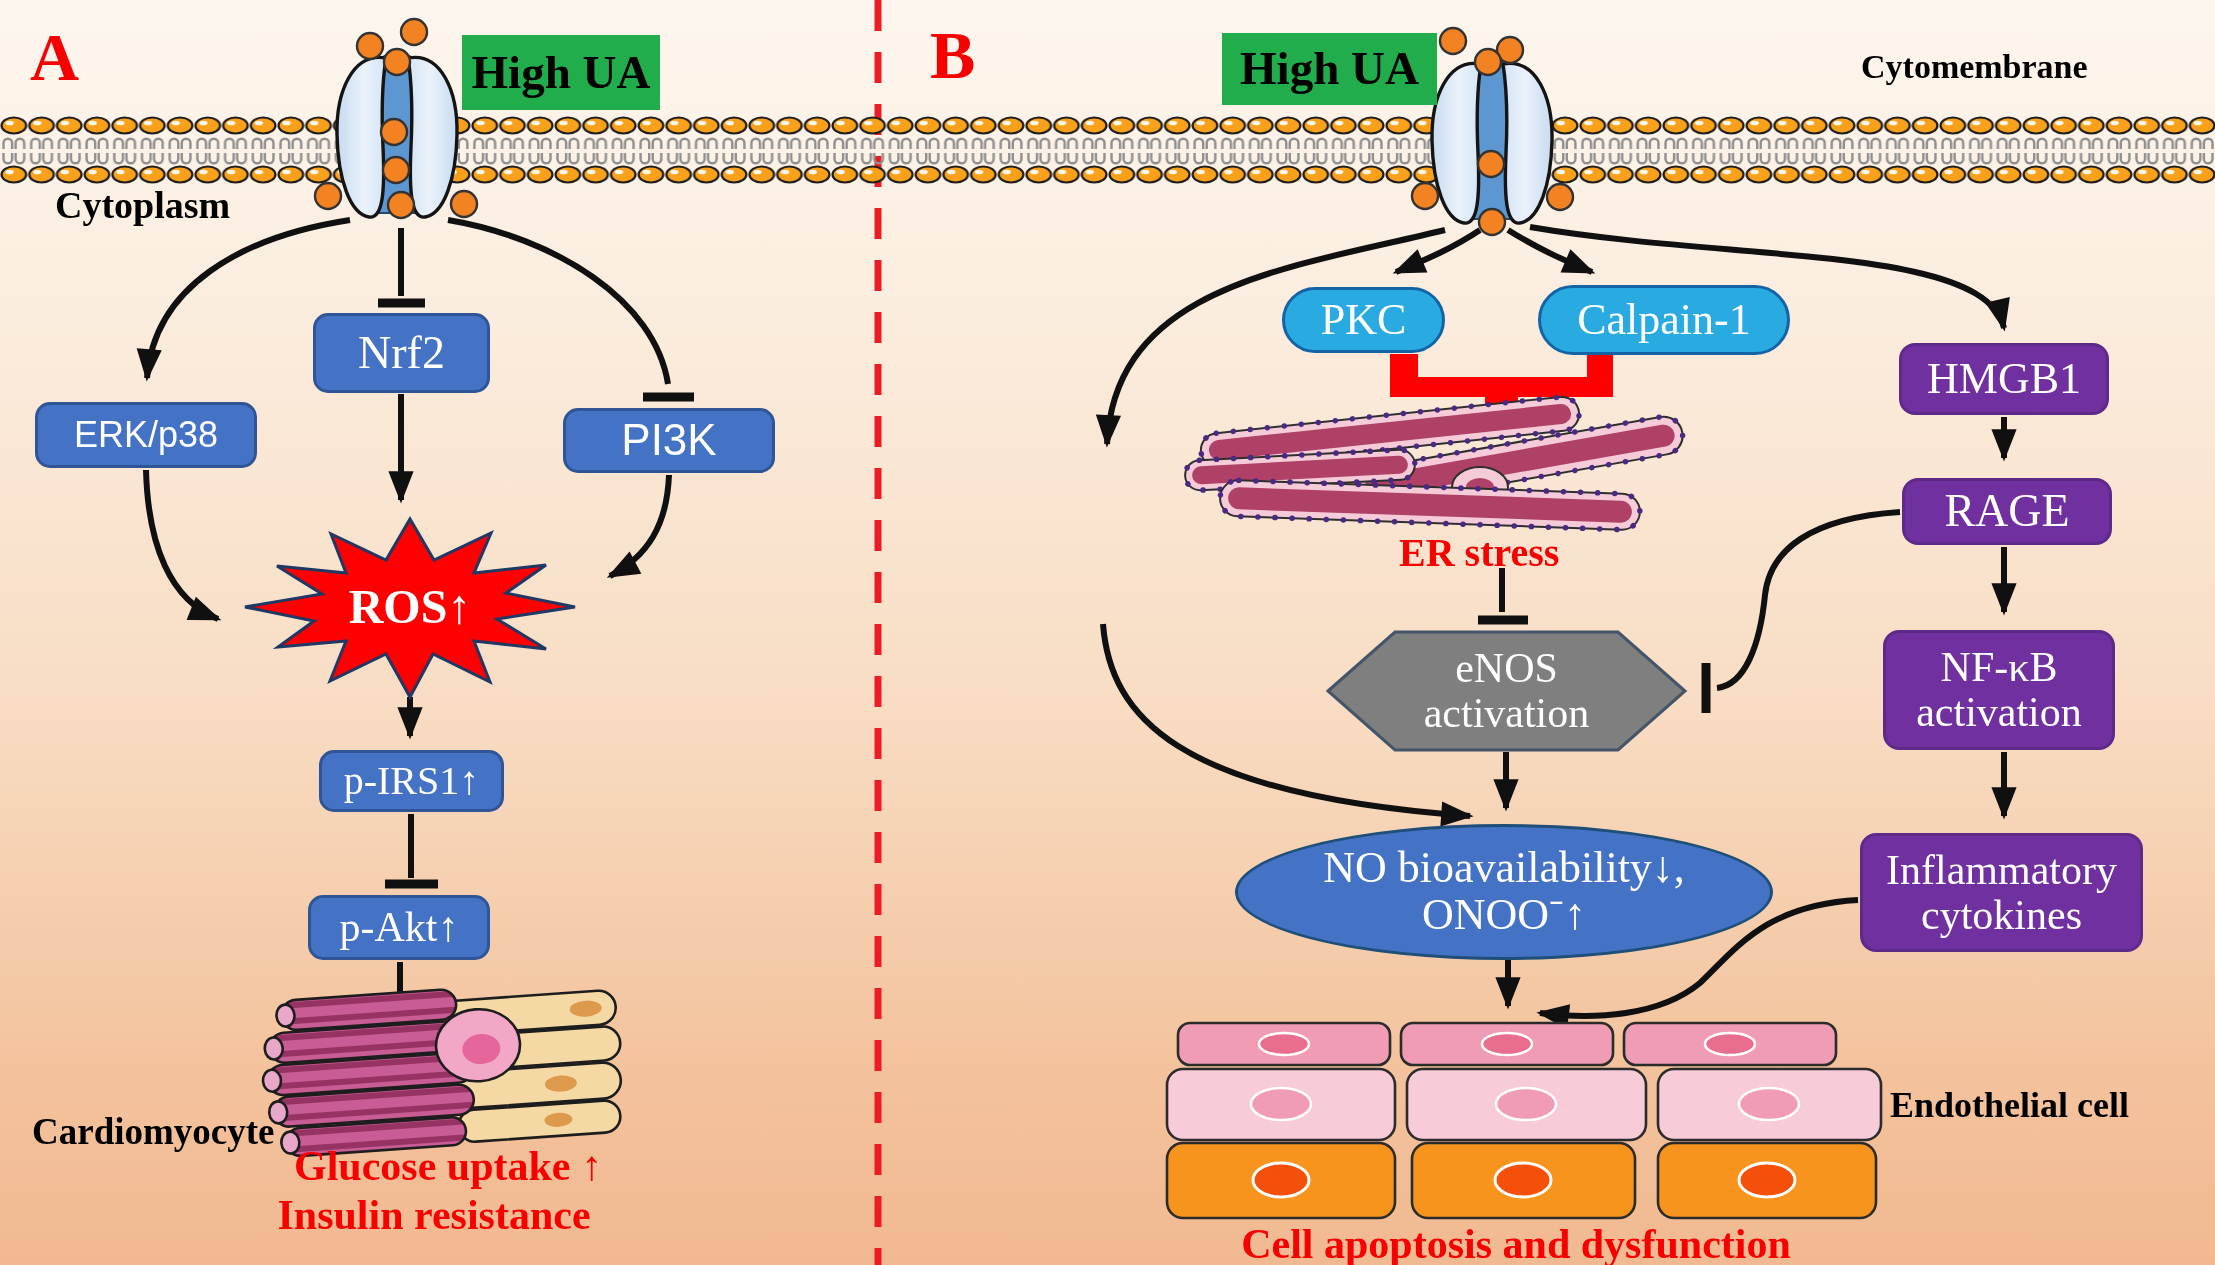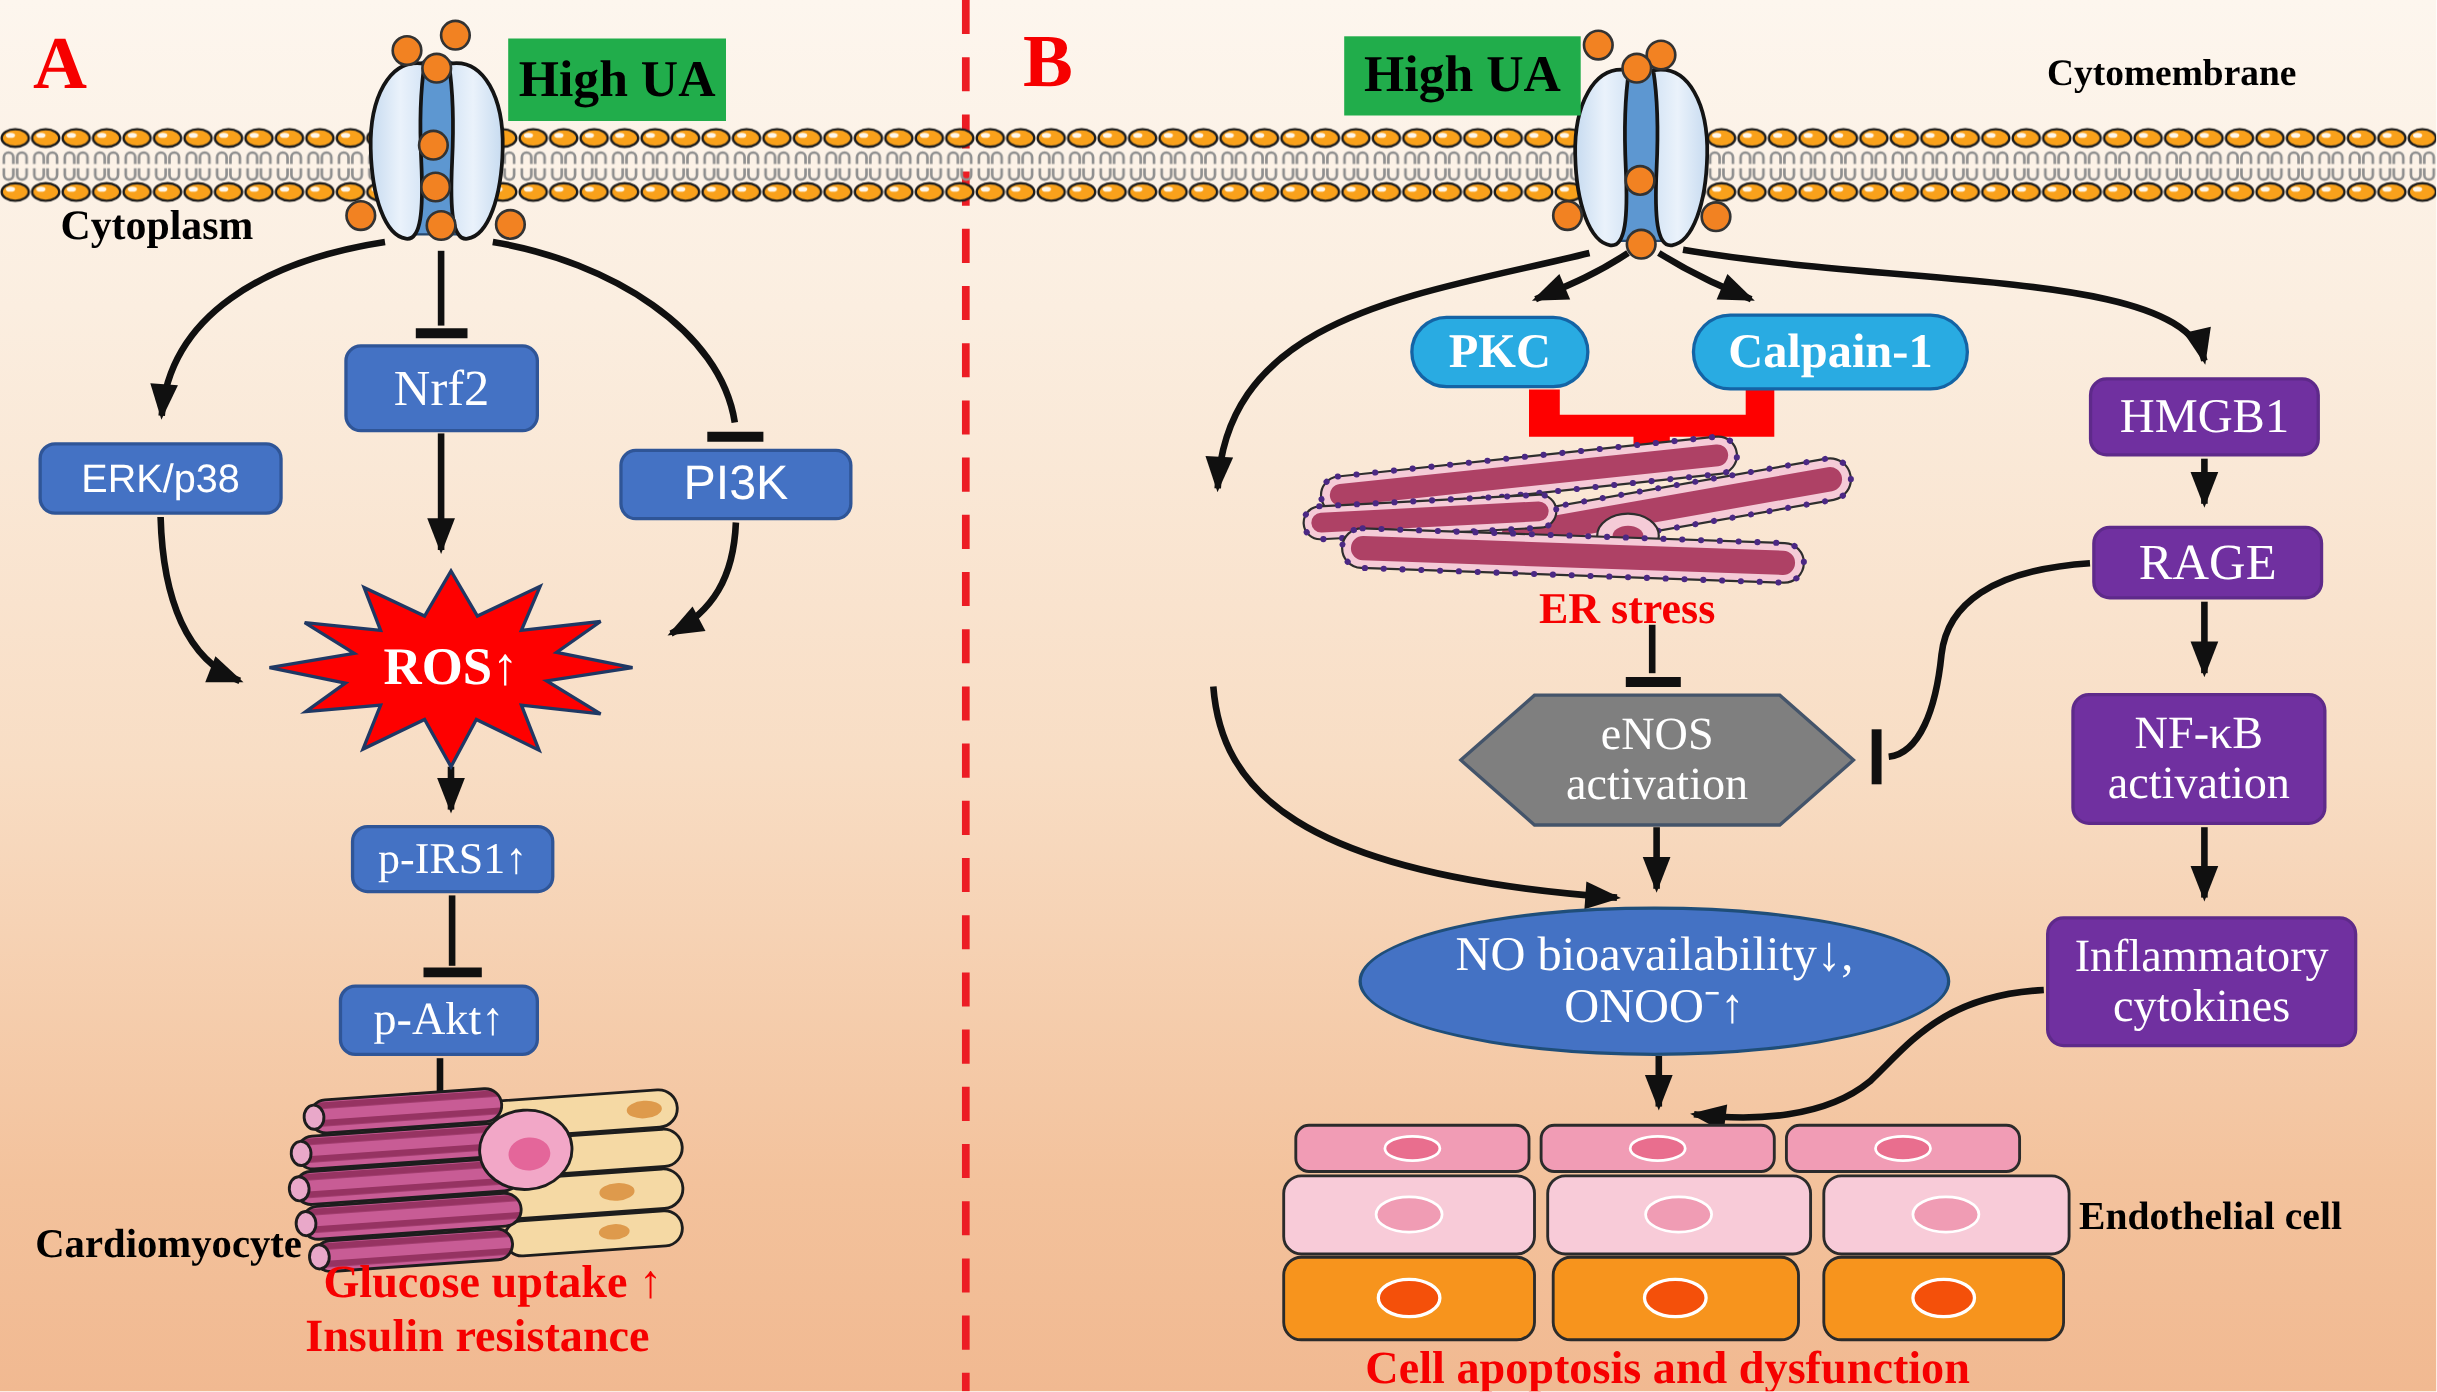--- a/index.html
+++ b/index.html
@@ -3,21 +3,21 @@
 <meta charset="utf-8">
 <style>
   html,body{margin:0;padding:0;}
   #stage{position:relative;width:2215px;height:1265px;overflow:hidden;
     background:linear-gradient(180deg,#fdf6ee 0%,#fbeee0 22%,#f8ddc4 55%,#f3c29c 85%,#f1b991 100%);
     font-family:"Liberation Serif",serif;}
   svg{position:absolute;left:0;top:0;}
   .node{position:absolute;display:flex;flex-direction:column;align-items:center;justify-content:center;
     color:#fff;text-align:center;line-height:1.06;box-sizing:border-box;}
   .blue{background:#4472C4;border:3px solid #2F5597;border-radius:15px;}
-  .cyan{background:#29ABE2;border:3px solid #1464A5;font-weight:bold;}
+  .cyan{background:#29ABE2;border:3px solid #1464A5;font-weight:normal;}
   .purple{background:#7030A0;border:3px solid #5E2A8A;border-radius:16px;}
   .green{background:#21AD4B;color:#000;font-weight:bold;font-size:47px;}
   .ellipse{background:#4472C4;border:3px solid #1F4E79;border-radius:50%;}
   .lbl{position:absolute;font-weight:bold;color:#000;}
   .red{color:#f60000;}
   .sans{font-family:"Liberation Sans",sans-serif;}
 </style>
 </head>
 <body>
 

